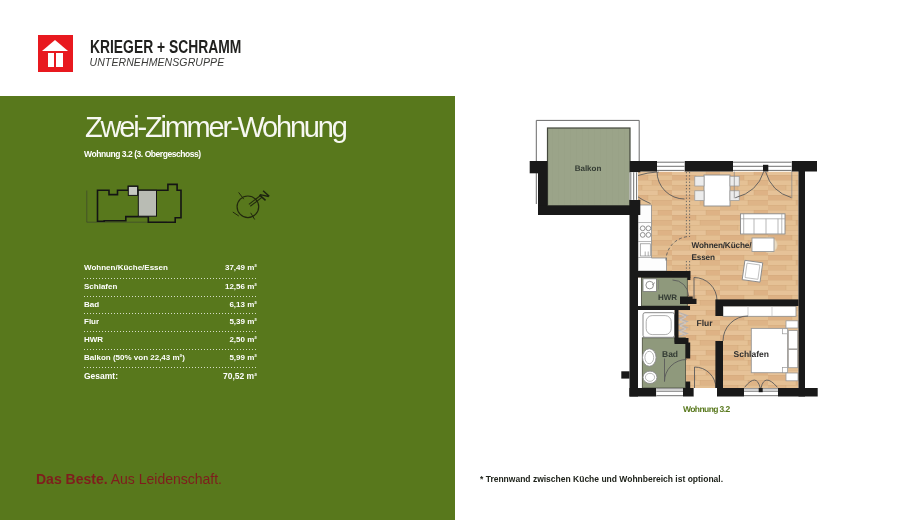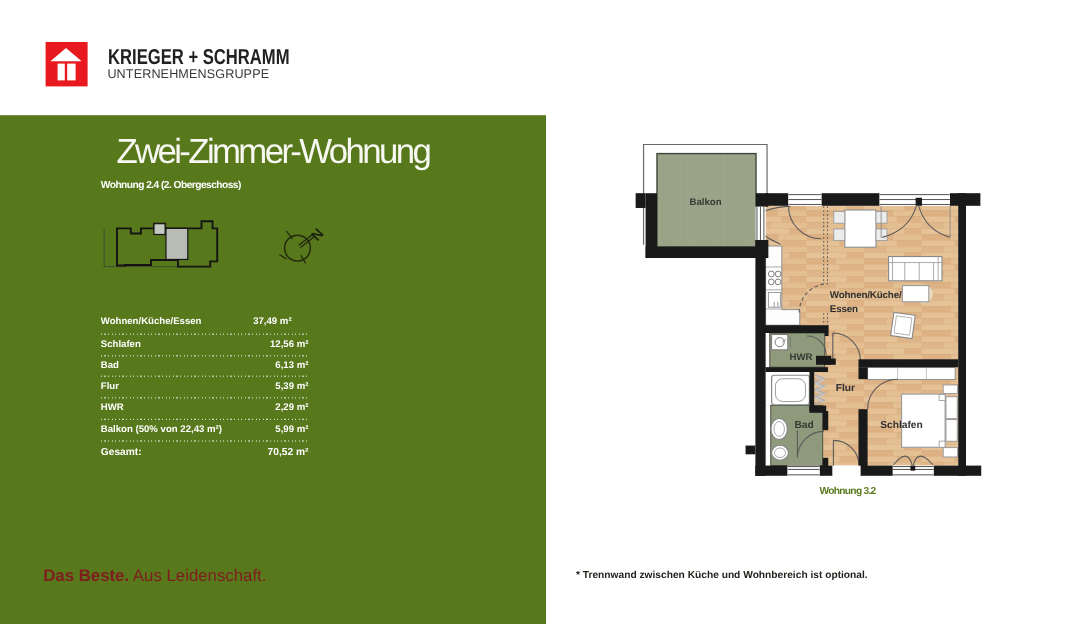--- a/index.html
+++ b/index.html
@@ -14,27 +14,27 @@
 <div class="abs" style="left:38px;top:35px;width:35px;height:37px;background:#e8191f;"></div>
 
 <div class="abs" style="left:42px;top:39.5px;width:0;height:0;border-left:13px solid transparent;border-right:13px solid transparent;border-bottom:11px solid #fff;"></div>
 
 <div class="abs" style="left:47.5px;top:53px;width:6.5px;height:14px;background:#fff;"></div>
 
 <div class="abs" style="left:56px;top:53px;width:6.5px;height:14px;background:#fff;"></div>
 
 <div class="abs" style="left:90px;top:37px;font-size:18px;font-weight:bold;color:#21211f;white-space:nowrap;transform:scaleX(.77);transform-origin:0 0;">KRIEGER + SCHRAMM</div>
 
-<div class="abs" style="left:89.5px;top:56px;font-size:10.5px;font-weight:400;color:#3a3a38;letter-spacing:.1px;white-space:nowrap;">UNTERNEHMENSGRUPPE</div>
+<div class="abs" style="left:89.5px;top:56px;font-size:10.5px;font-weight:400;color:#3a3a38;letter-spacing:.1px;white-space:nowrap;font-style:italic;">UNTERNEHMENSGRUPPE</div>
 
 <div class="abs" style="left:0;top:96px;width:454.5px;height:424px;background:#58781c;"></div>
 
-<div class="abs" style="left:85px;top:111px;font-size:29px;font-weight:400;color:#f7f8f2;letter-spacing:-2.2px;white-space:nowrap;margin-left:12px;">Zwei-Zimmer-Wohnung</div>
-
-<div class="abs" style="left:84px;top:149px;font-size:8.5px;font-weight:bold;color:#fff;letter-spacing:-.45px;white-space:nowrap;">Wohnung 2.4 (2. Obergeschoss)</div>
+<div class="abs" style="left:85px;top:111px;font-size:29px;font-weight:400;color:#f7f8f2;letter-spacing:-2.2px;white-space:nowrap;">Zwei-Zimmer-Wohnung</div>
+
+<div class="abs" style="left:84px;top:149px;font-size:8.5px;font-weight:bold;color:#fff;letter-spacing:-.45px;white-space:nowrap;">Wohnung 3.2 (3. Obergeschoss)</div>
 
 <svg class="abs" style="left:80px;top:180px;" width="110" height="48" viewBox="80 180 110 48">
   <polyline points="86.8,190.5 86.8,222.2 167,222.2" fill="none" stroke="#333" stroke-width="0.7" opacity=".75"></polyline>
   <path d="M97.5,221.3 L97.5,190.3 L109,190.3 L109,194.6 L117.5,194.6 L117.5,190.3 L128.3,190.3 L128.3,186.4 L137.6,186.4 L137.6,190.3 L167.9,190.3 L167.9,184.4 L177.1,184.4 L177.1,190.3 L181,190.3 L181,217.8 L175.2,217.8 L175.2,222.2 L148.3,222.2 L148.3,216.6 L125.8,216.6 L125.8,220.8 L104.2,220.8 L104.2,221.3 Z" fill="none" stroke="#141414" stroke-width="1.6"></path>
   <rect x="138.3" y="190.3" width="18.2" height="25.9" fill="#b9bcb4" stroke="#141414" stroke-width="1"></rect>
   <rect x="128.3" y="186.4" width="9.3" height="9" fill="#c6c9c1" stroke="#141414" stroke-width="1"></rect>
 </svg>
 
 <svg class="abs" style="left:228px;top:184px;" width="56" height="46" viewBox="228 184 56 46">
   <circle cx="247.9" cy="206.8" r="10.8" fill="none" stroke="#22280e" stroke-width="1.2"></circle>
@@ -43,41 +43,41 @@
   <line x1="250.7" y1="212.8" x2="254.7" y2="219.5" stroke="#22280e" stroke-width="1"></line>
   <line x1="248.9" y1="204.4" x2="260.8" y2="195.2" stroke="#22280e" stroke-width="1.1"></line>
   <line x1="250.3" y1="206.3" x2="262.2" y2="197.1" stroke="#22280e" stroke-width="1.1"></line>
   <text x="261.5" y="201.5" font-size="12" font-weight="bold" fill="#1c2210" transform="rotate(-48 263 198)">N</text>
 </svg>
 
 <div class="abs" style="left:84px;top:261px;width:173px;font-size:8px;font-weight:bold;color:#fff;">
 
   <div style="height:17.8px;position:relative;background-image:repeating-linear-gradient(90deg, rgba(255,255,255,.75) 0 1px, transparent 1px 3px);background-size:100% 1px;background-position:0 100%;background-repeat:no-repeat;">
       <span style="position:absolute;left:0;top:2px;">Wohnen/Küche/Essen</span>
-      <span style="position:absolute;right:14px;top:2px;">37,49 m²</span>
+      <span style="position:absolute;right:0;top:2px;">37,49 m²</span>
     </div>
 
   <div style="height:17.8px;position:relative;background-image:repeating-linear-gradient(90deg, rgba(255,255,255,.75) 0 1px, transparent 1px 3px);background-size:100% 1px;background-position:0 100%;background-repeat:no-repeat;">
       <span style="position:absolute;left:0;top:3px;">Schlafen</span>
       <span style="position:absolute;right:0;top:3px;">12,56 m²</span>
     </div>
 
   <div style="height:17.8px;position:relative;background-image:repeating-linear-gradient(90deg, rgba(255,255,255,.75) 0 1px, transparent 1px 3px);background-size:100% 1px;background-position:0 100%;background-repeat:no-repeat;">
       <span style="position:absolute;left:0;top:3px;">Bad</span>
       <span style="position:absolute;right:0;top:3px;margin-left:38px;">6,13 m²</span>
     </div>
 
   <div style="height:17.8px;position:relative;background-image:repeating-linear-gradient(90deg, rgba(255,255,255,.75) 0 1px, transparent 1px 3px);background-size:100% 1px;background-position:0 100%;background-repeat:no-repeat;">
       <span style="position:absolute;left:0;top:3px;">Flur</span>
       <span style="position:absolute;right:0;top:3px;">5,39 m²</span>
     </div>
 
   <div style="height:17.8px;position:relative;background-image:repeating-linear-gradient(90deg, rgba(255,255,255,.75) 0 1px, transparent 1px 3px);background-size:100% 1px;background-position:0 100%;background-repeat:no-repeat;">
       <span style="position:absolute;left:0;top:3px;">HWR</span>
-      <span style="position:absolute;right:0;top:3px;">2,29 m²</span>
+      <span style="position:absolute;right:0;top:3px;">2,50 m²</span>
     </div>
 
   <div style="height:17.8px;position:relative;background-image:repeating-linear-gradient(90deg, rgba(255,255,255,.75) 0 1px, transparent 1px 3px);background-size:100% 1px;background-position:0 100%;background-repeat:no-repeat;">
       <span style="position:absolute;left:0;top:3px;">Balkon (50% von 22,43 m²)</span>
       <span style="position:absolute;right:0;top:3px;">5,99 m²</span>
     </div>
 
   <div style="height:17.9px;position:relative;font-size:8.5px;">
       <span style="position:absolute;left:0;top:3px;">Gesamt:</span>
       <span style="position:absolute;right:0;top:3px;">70,52 m²</span>

